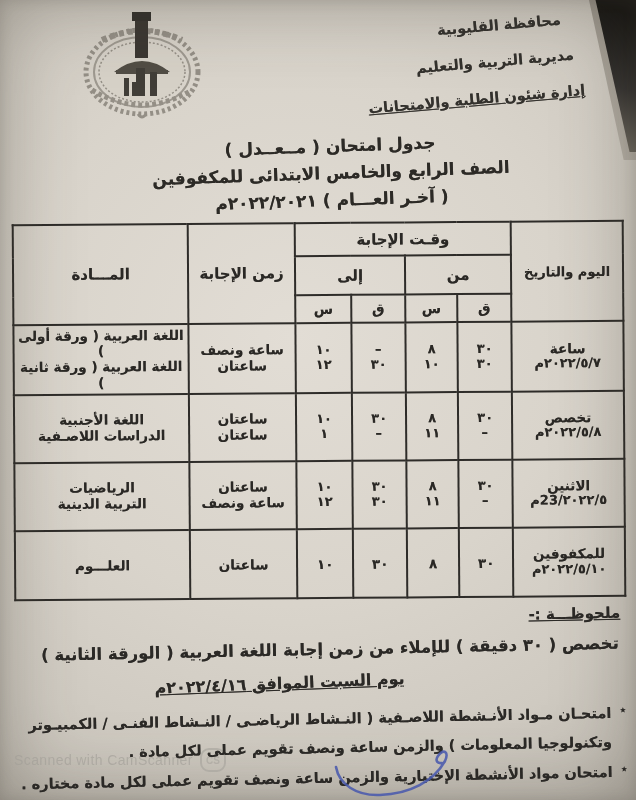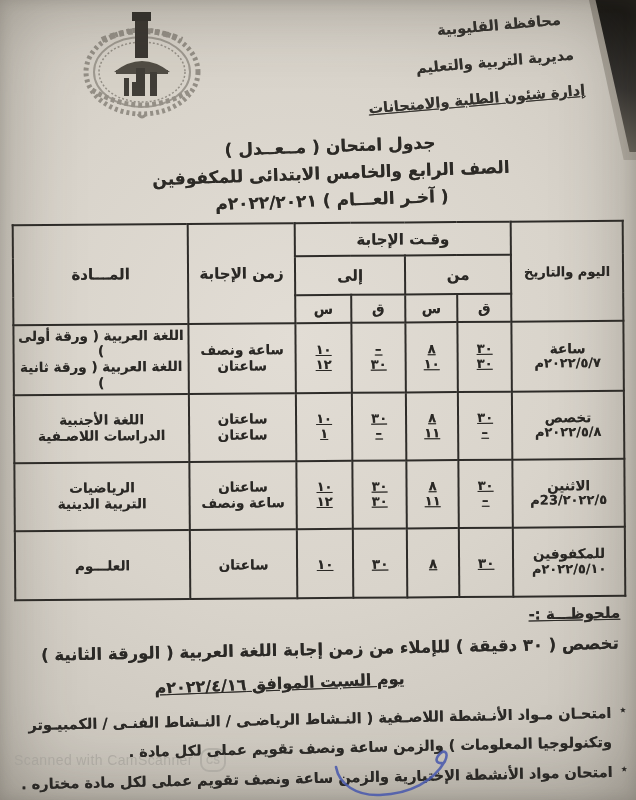--- a/index.html
+++ b/index.html
@@ -56,21 +56,21 @@
     font-weight:bold;color:#2a2825;text-shadow:0 0 .5px rgba(42,40,37,.6);
   }
   .sched th{font-size:15px;}
   .sched .hq{font-size:14px;}
   .sched td{font-size:13.5px;}
   tr.hr1{height:33px;} tr.hr2{height:39px;} tr.hr3{height:28px;}
   tr.r1{height:70px;} tr.r2{height:68px;} tr.r3{height:68px;} tr.r4{height:69px;}
   .stack{display:flex;flex-direction:column;justify-content:space-evenly;height:100%;}
   .stack>div{line-height:1.15;}
   .daycell .d-date{font-size:13px;}
-  .num{font-size:13px;letter-spacing:1px;text-decoration:underline;}
+  .num{font-size:13px;letter-spacing:1px;}
   
   .notes{
     position:absolute;right:10px;left:10px;top:610px;z-index:3;
     transform:rotate(-1.2deg);font-weight:bold;color:#2b2926;
     text-shadow:0 0 .6px rgba(43,41,38,.7);
   }
   .note-heading{font-size:15px;text-decoration:underline;margin:0 4px 12px 0;}
   .note-dictation{font-size:16.5px;margin:0 6px 14px 0;letter-spacing:.2px;}
   .note-date{font-size:16px;text-decoration:underline;text-align:center;transform:translateX(-38px) rotate(-1deg);margin-bottom:13px;white-space:nowrap;}
   .bullet{position:relative;padding-right:15px;font-size:14.5px;line-height:29px;margin-bottom:1px;}

